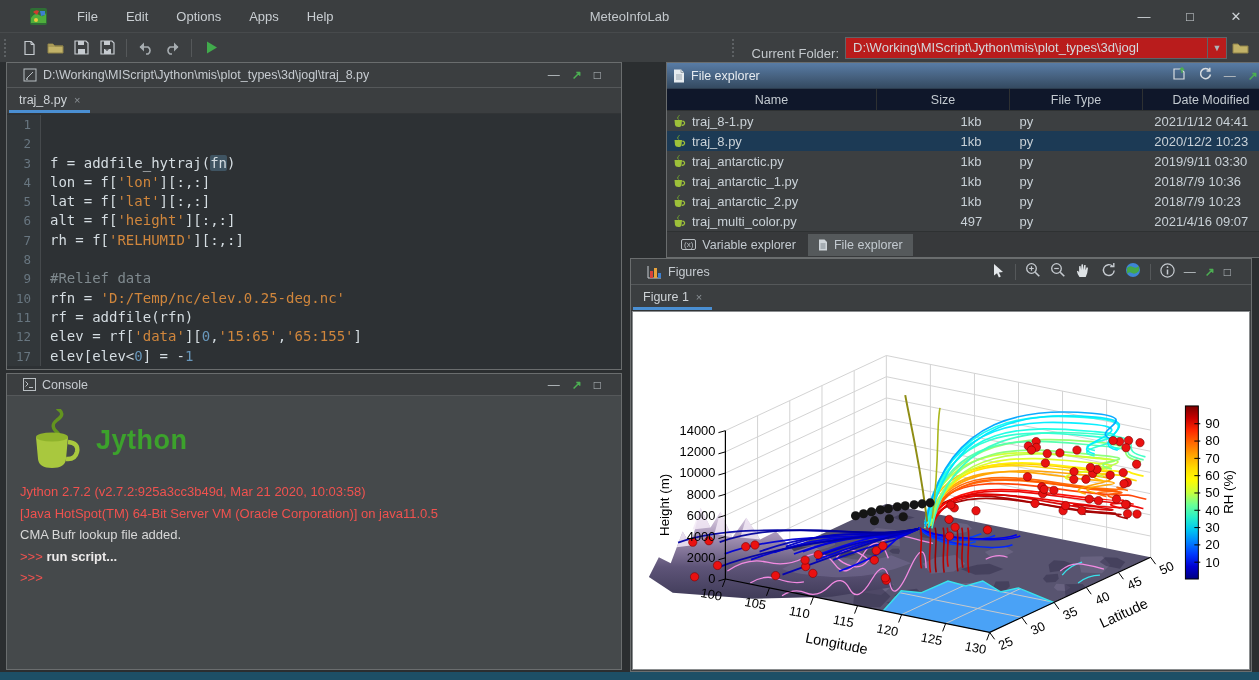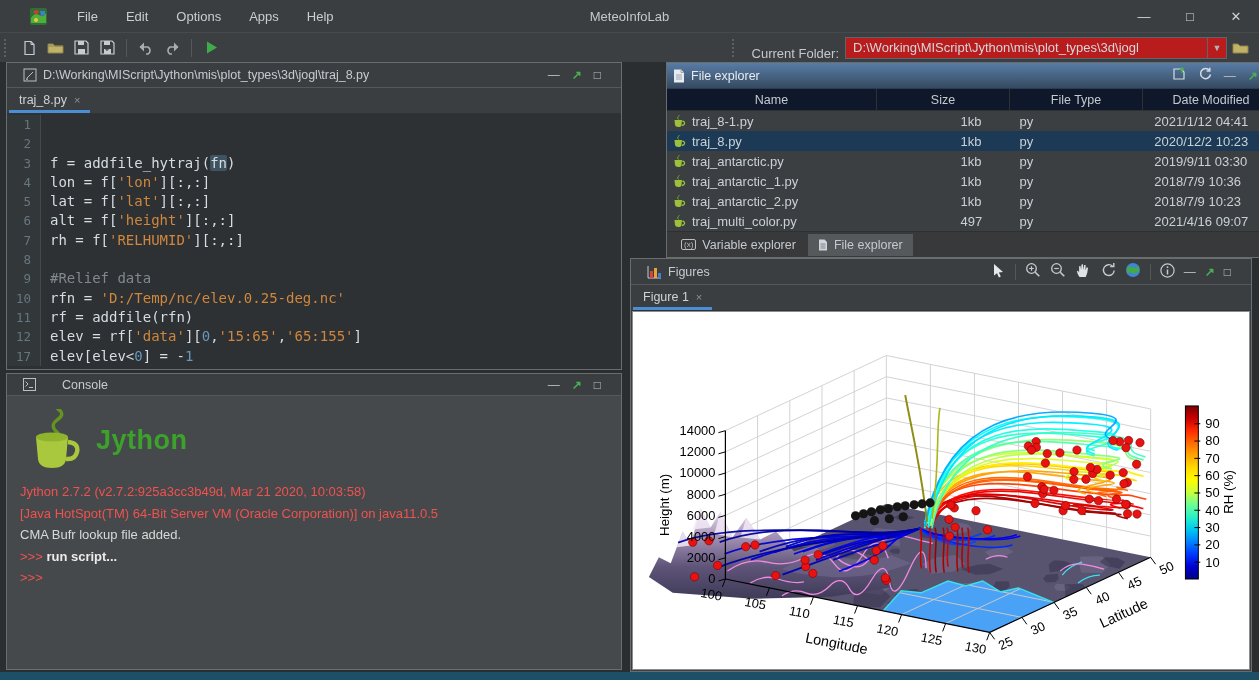--- a/index.html
+++ b/index.html
@@ -42,21 +42,21 @@
   #editor { left:6px; top:62px; width:616px; height:308px; background:#2d3134; }
   .code-area { position:absolute; top:52px; bottom:0; left:0; right:0; overflow:hidden; background:#2d3134; font-family:"DejaVu Sans Mono", monospace; font-size:14px; line-height:19.3px; }
   .code-line { display:flex; }
   .gutter-num { flex:0 0 34px; text-align:right; padding-right:9px; color:#687680; background:#32373a; border-right:1px solid #45494c; font-size:12.5px; }
   .code-text { padding-left:9px; white-space:pre; }
   .tk-d { color:#d5dde2; } .tk-s { color:#d0863c; } .tk-c { color:#7f898e; } .tk-n { color:#6897bb; }
   .tk-hl { color:#d5dde2; background:#3f5462; border-radius:2px; }
 
   
   #console { left:6px; top:373px; width:616px; height:297px; background:#45494b; }
-  #console .panel-header { height:22px;gap:20px; }
+  #console .panel-header { height:22px; }
   .console-body { position:absolute; top:23px; bottom:0; left:0; right:0; background:#45494b; padding:8px 0 0 13px; font-family:Liberation Sans, sans-serif; font-size:13px; }
   .jy-logo { display:flex; align-items:center; gap:4px; margin:4px 0 10px 8px; height:62px; }
   .jy-text { color:#3ca22c; font-size:27px; font-weight:bold; letter-spacing:0.5px; }
   .con-line { line-height:21.5px; white-space:pre; }
   .ck-r { color:#f0524f; } .ck-w { color:#d8d8d8; } .ck-wb { color:#eceaea; font-weight:bold; }
 
   
   #fileexp { left:666px; top:62px; width:622px; height:196px; }
   .fe-header { height:26px; background:linear-gradient(180deg,#587ca6 0%, #46617f 55%, #344a61 100%); border-bottom:1px solid #2c3c4e; display:flex; align-items:center; padding:0 6px; color:#e6ebf0; font-size:12.5px; }
   .ft-head { height:22px; display:flex; background:#0f172a; border-bottom:1px solid #2e3132; }

